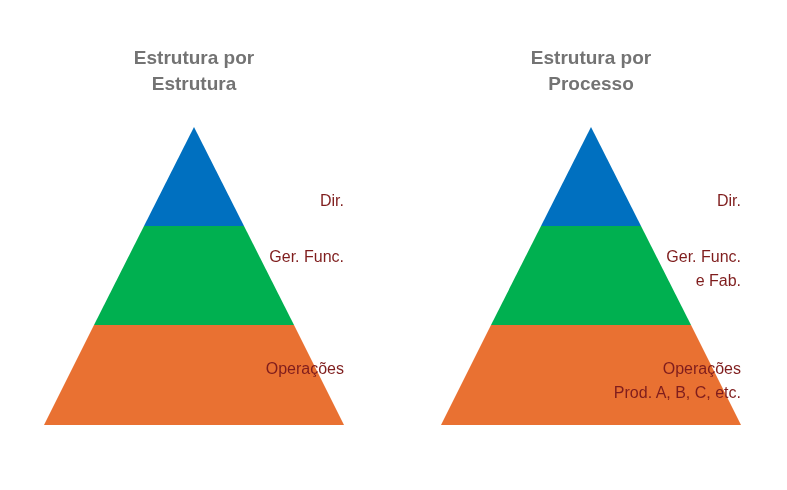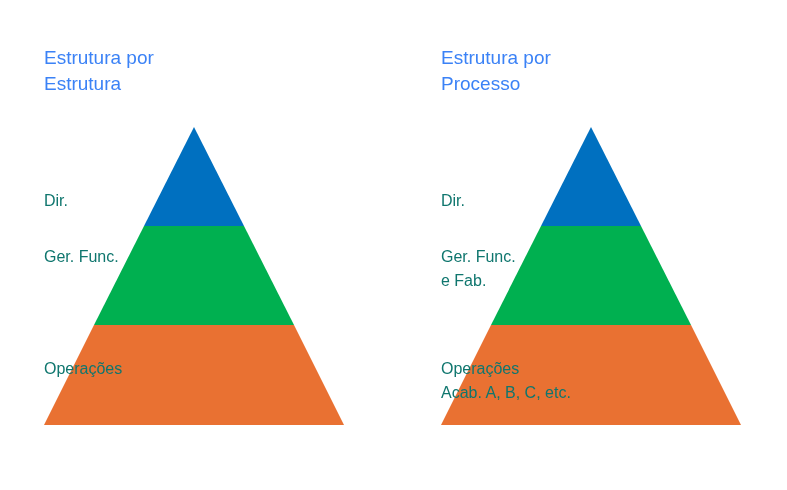--- a/index.html
+++ b/index.html
@@ -1,19 +1,19 @@
 <!DOCTYPE html>
 <html><head>
 <meta charset="utf-8">
 <style>
   html,body{margin:0;padding:0;background:#fff;}
   body{width:787px;height:490px;position:relative;overflow:hidden;font-family:"Liberation Sans",sans-serif;}
-  .title{position:absolute;width:300px;font-weight:normal;font-size:19px;line-height:26px;color:#3b82f6;}
+  .title{position:absolute;width:300px;text-align:center;font-weight:bold;font-size:19px;line-height:26px;color:#737373;}
   svg{position:absolute;left:0;top:0;}
-  .lbl{position:absolute;text-align:left;color:#0f766e;font-size:16px;line-height:24px;width:300px;}
+  .lbl{position:absolute;text-align:right;color:#7f1d1d;font-size:16px;line-height:24px;width:300px;}
 </style>
 </head>
 <body>
 
 <svg width="787" height="490">
 
   <polygon points="194,127 244,226 144,226" fill="#0070C0"></polygon>
   <polygon points="144,226 244,226 294,325 94,325" fill="#00B050"></polygon>
   <polygon points="94,325 294,325 344,425 44,425" fill="#E97132"></polygon>
 
@@ -42,14 +42,14 @@
 </div>
 <div class="lbl" style="left:441px;top:189px;">
   <div>Dir.</div>
 </div>
 <div class="lbl" style="left:441px;top:245px;">
   <div>Ger. Func.</div>
   <div>e Fab.</div>
 </div>
 <div class="lbl" style="left:441px;top:357px;">
   <div>Operações</div>
-  <div>Acab. A, B, C, etc.</div>
+  <div>Prod. A, B, C, etc.</div>
 </div>
 
 </body></html>

